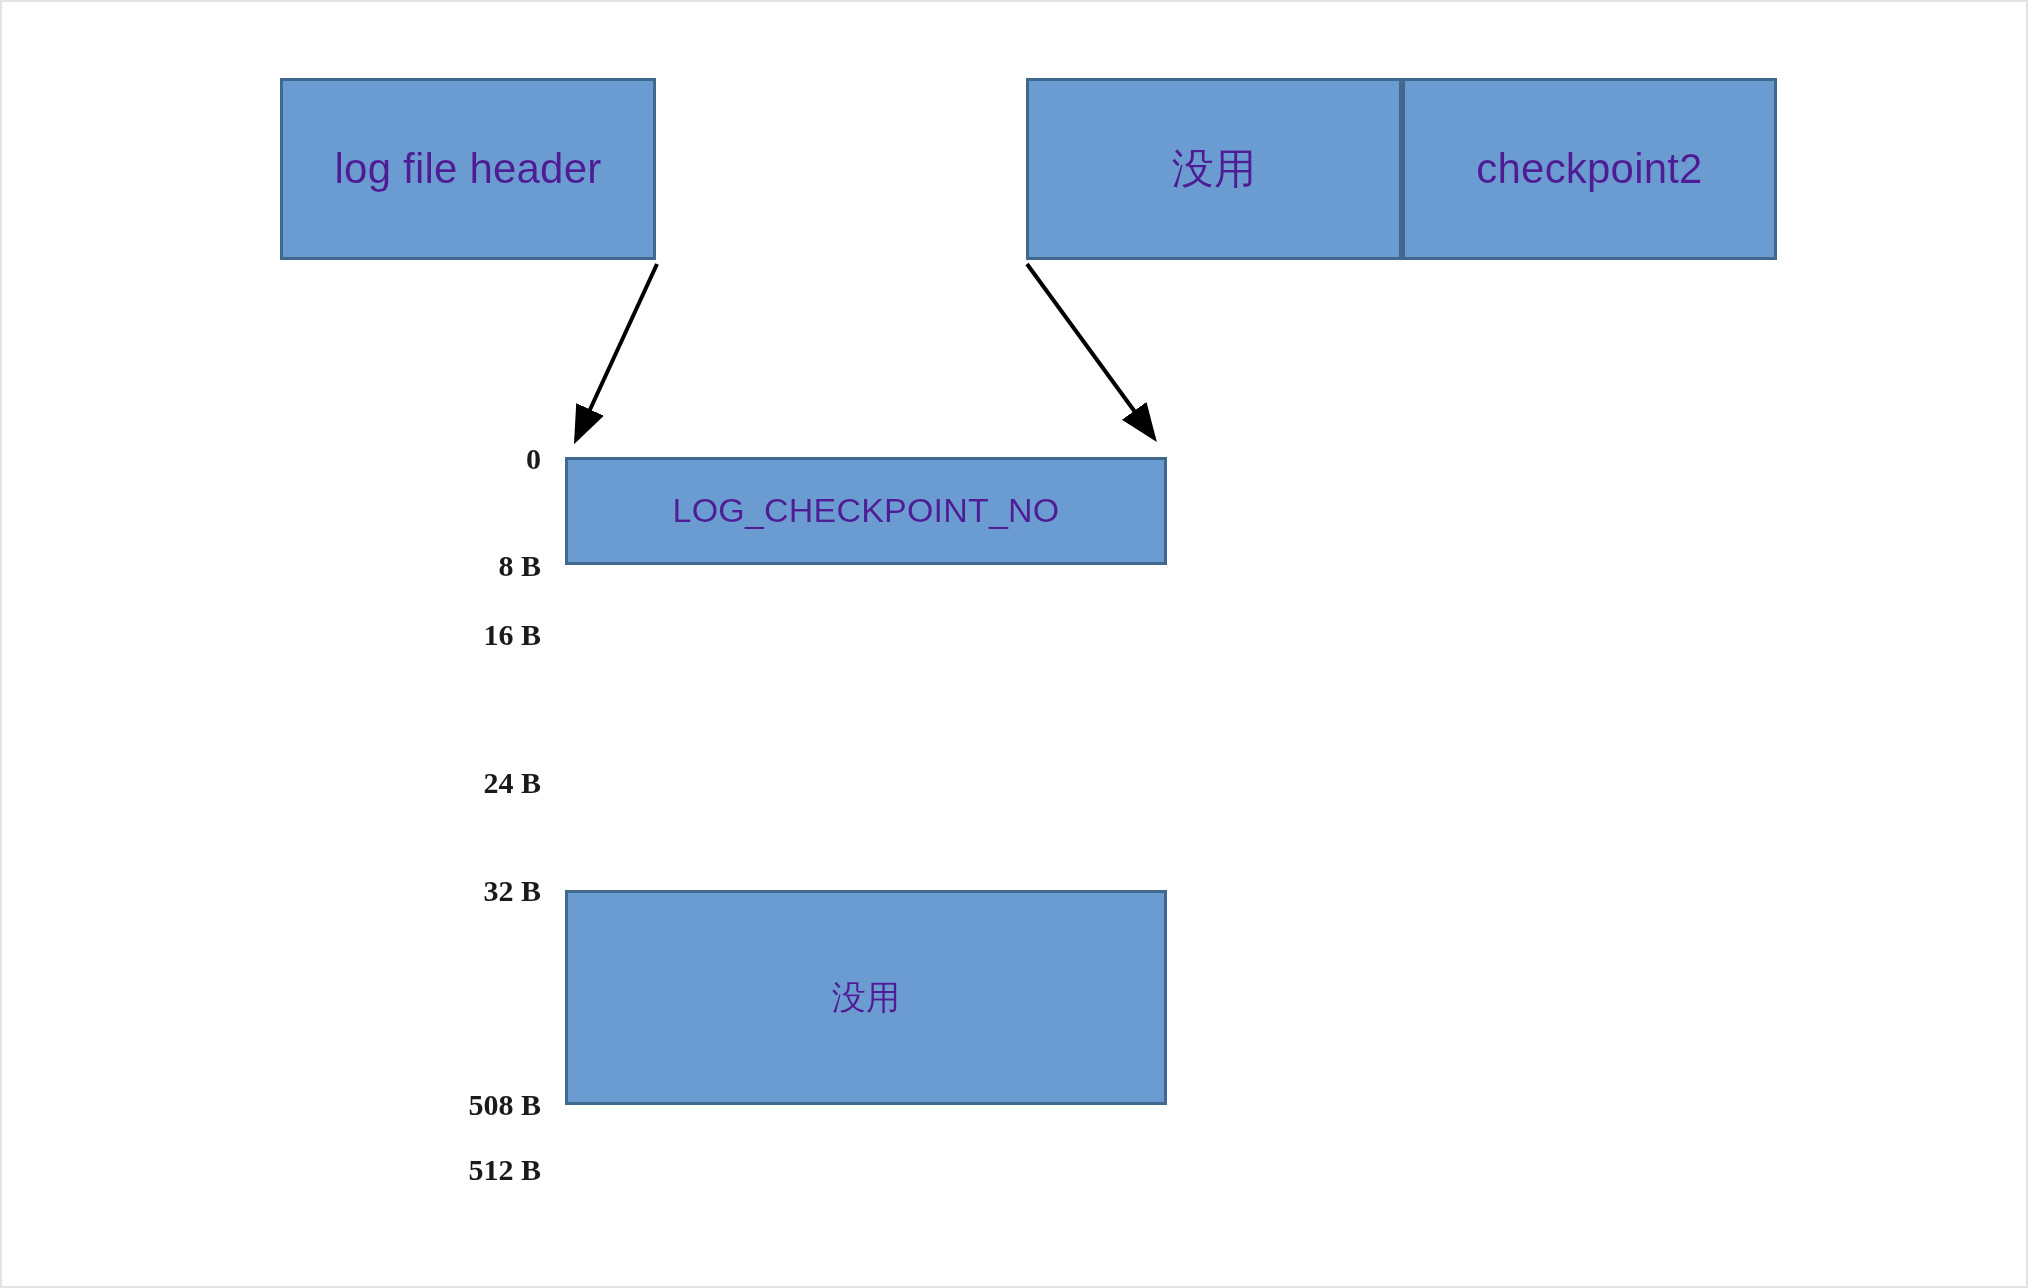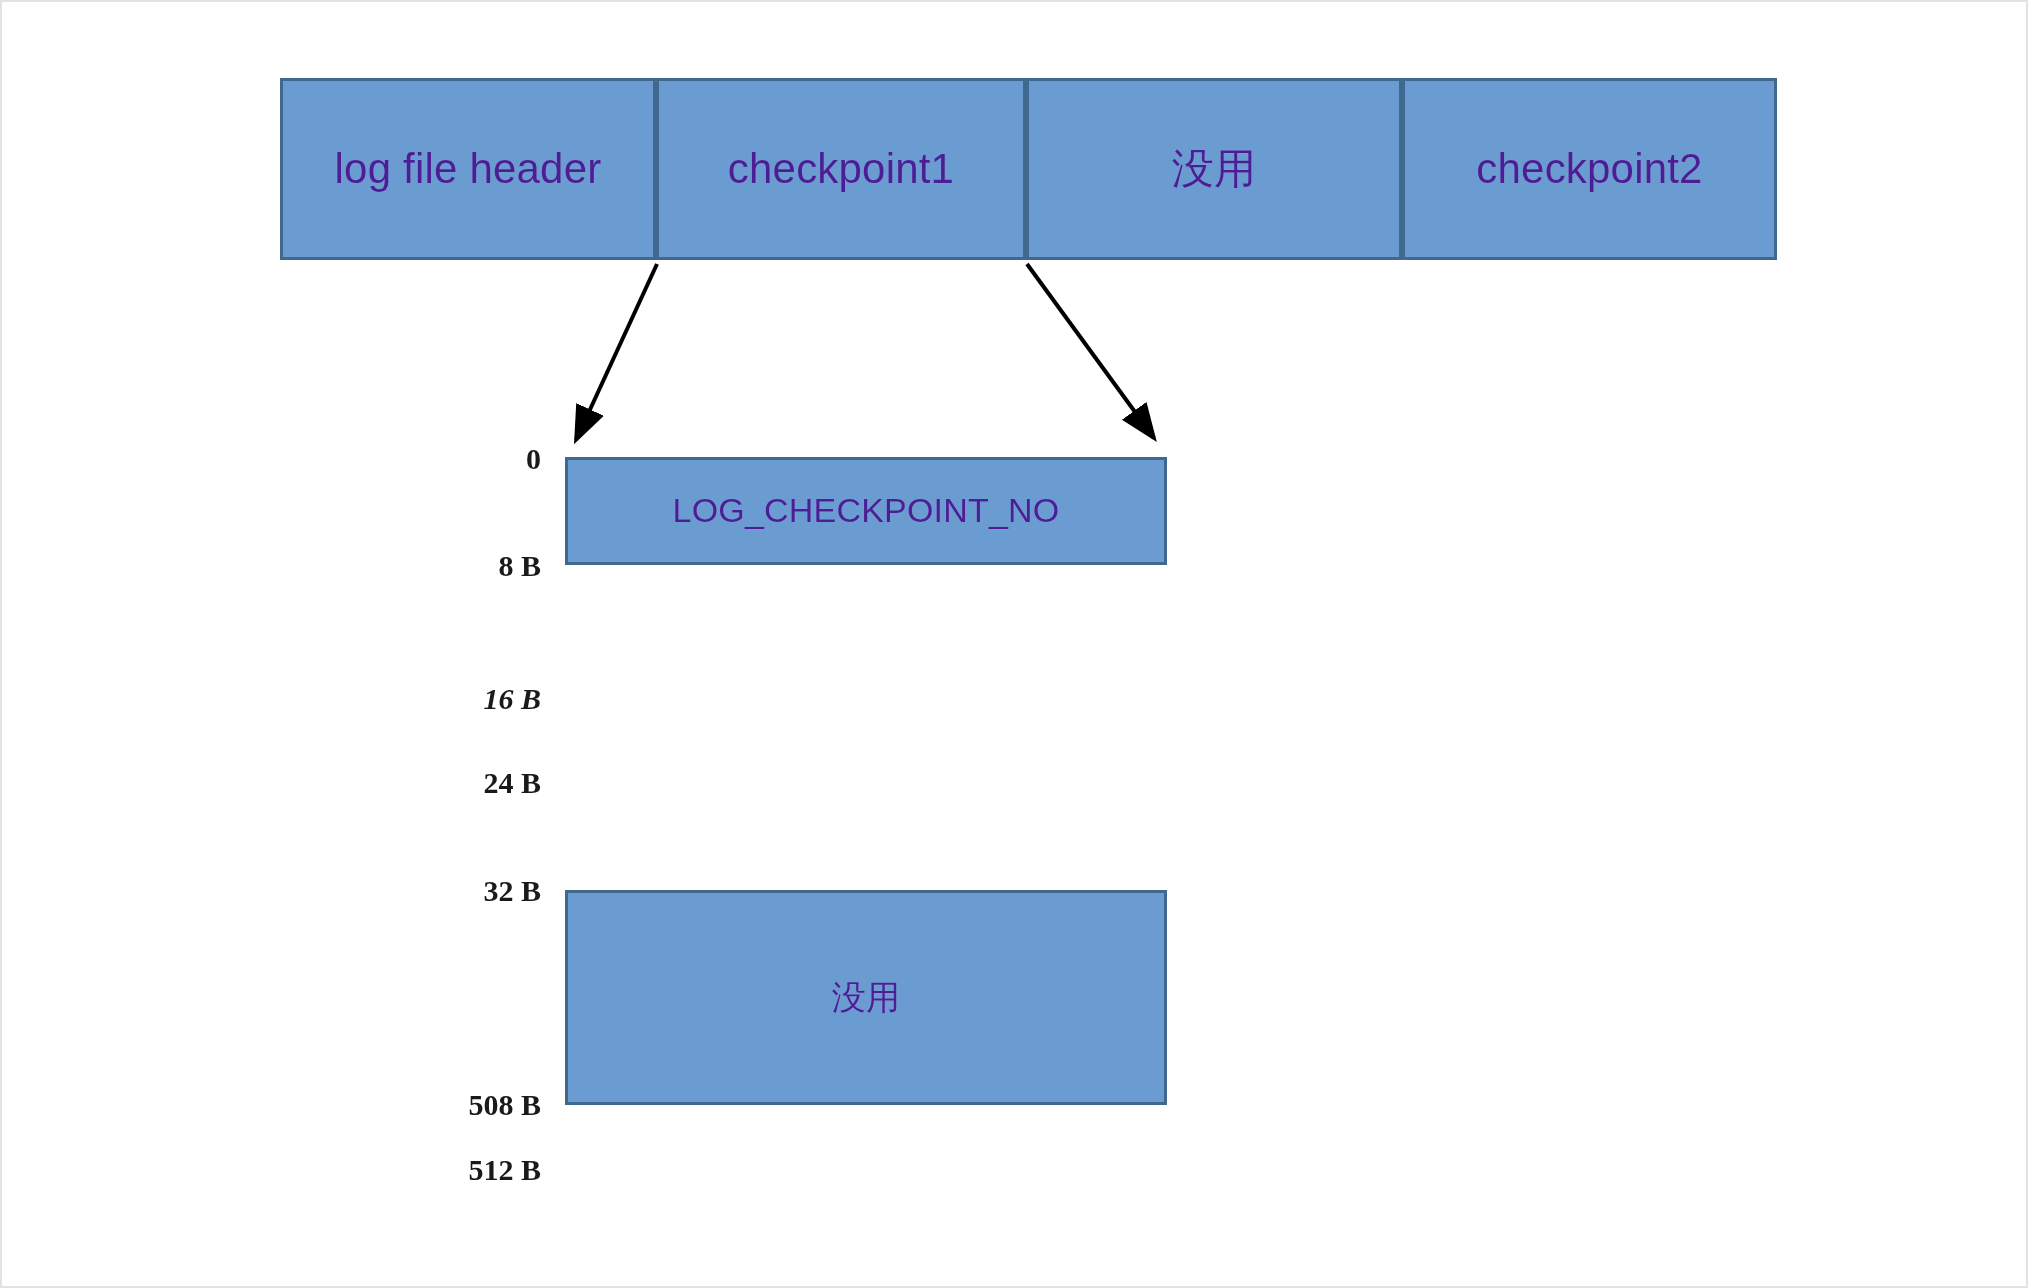--- a/index.html
+++ b/index.html
@@ -104,44 +104,41 @@
 </style>
 </head>
 <body>
 
 <div id="canvas">
 
   <div id="top-strip">
     <div class="blk cell-a">
       <span>log file header</span>
     </div>
-    <div class="blk cell-b">
-      <span>checkpoint1</span>
-    </div>
     <div class="blk cell-c">
       <span>没用</span>
     </div>
     <div class="blk cell-d">
       <span>checkpoint2</span>
     </div>
   </div>
 
   <svg id="arrows" viewBox="0 0 2028 1288">
     <defs>
       <marker id="ah" markerWidth="10" markerHeight="10" refX="8.4" refY="4" orient="auto" markerUnits="strokeWidth">
         <path d="M0,0.2 L9.6,4 L0,7.8 z" fill="#000000"></path>
       </marker>
     </defs>
     <line x1="655" y1="262" x2="574" y2="438" stroke="#000000" stroke-width="4" marker-end="url(#ah)"></line>
     <line x1="1025" y1="262" x2="1152" y2="436" stroke="#000000" stroke-width="4" marker-end="url(#ah)"></line>
   </svg>
 
   <div class="byte-label" style="top: 440px;">0</div>
   <div class="byte-label" style="top: 547px;">8 B</div>
-  <div class="byte-label" style="top: 680px; font-style: italic;">16 B</div>
+  <div class="byte-label" style="top: 616px;">16 B</div>
   <div class="byte-label" style="top: 764px;">24 B</div>
   <div class="byte-label" style="top: 872px;">32 B</div>
   <div class="byte-label" style="top: 1086px;">508 B</div>
   <div class="byte-label" style="top: 1151px;">512 B</div>
 
   <div id="detail-table">
     <div class="blk row-no">
       <span>LOG_CHECKPOINT_NO</span>
     </div>
     <div class="blk row-unused">

